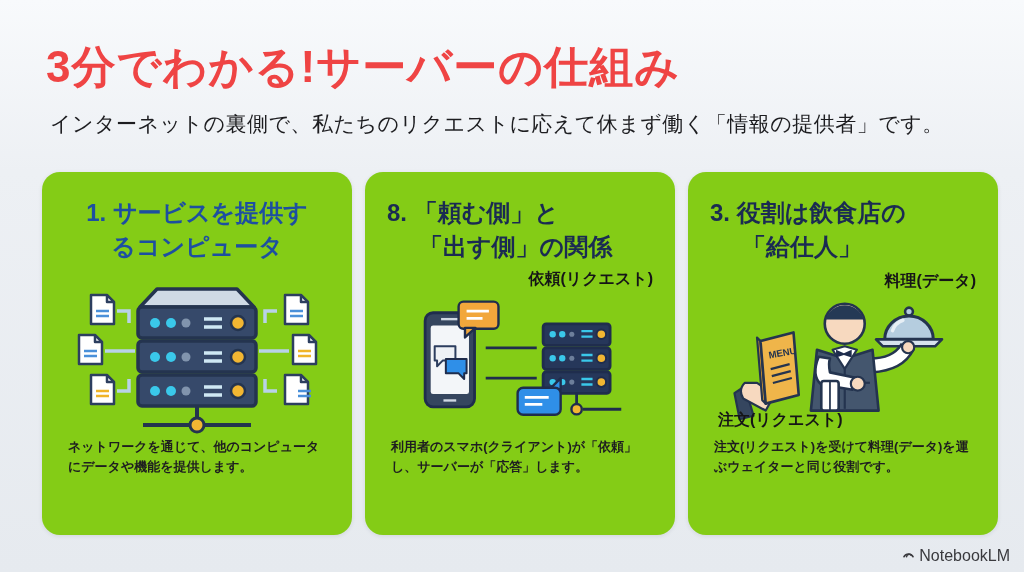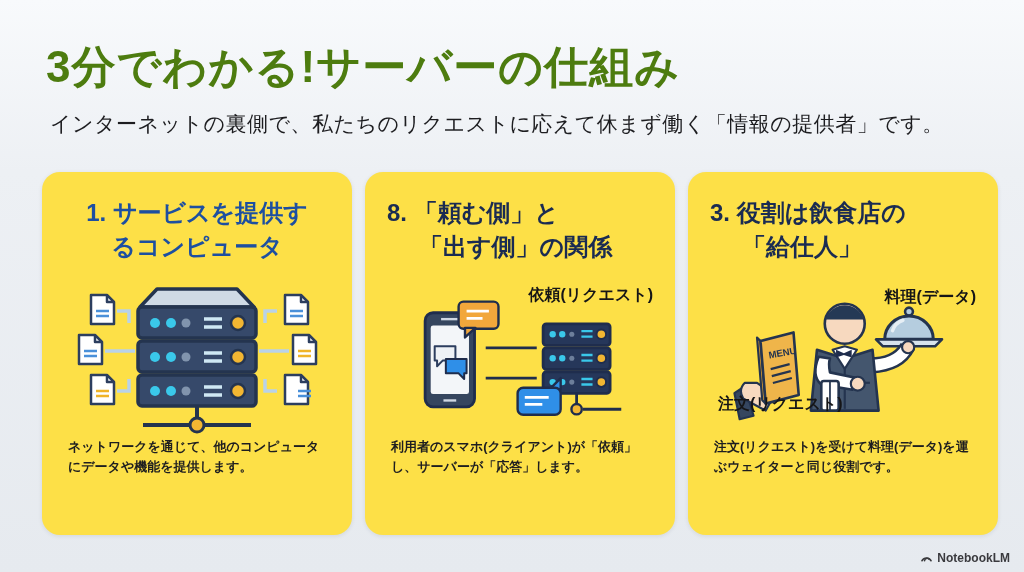--- a/index.html
+++ b/index.html
@@ -5,36 +5,36 @@
   html,body{margin:0;padding:0;}
   body{
     width:1024px;height:572px;overflow:hidden;
     font-family:"Liberation Sans","DejaVu Sans",sans-serif;
     background:linear-gradient(180deg,#f8fafc 0%,#edf0f4 30%,#e6eaef 100%);
   }
   .slide{position:relative;width:1024px;height:572px;}
 
   .page-title{
     position:absolute;left:46px;top:38px;
-    font-size:44px;font-weight:800;color:#4d7c0f;letter-spacing:1px;white-space:nowrap;
+    font-size:44px;font-weight:800;color:#ef4444;letter-spacing:1px;white-space:nowrap;
   }
   .page-subtitle{
     position:absolute;left:50px;top:110px;
     font-size:21px;font-weight:400;color:#1d1d20;letter-spacing:.5px;white-space:nowrap;
   }
 
   .cards{
     position:absolute;left:42px;top:172px;width:956px;height:363px;
     display:grid;grid-template-columns:repeat(3,1fr);gap:13px;
   }
   .card{
-    background:#fde047;border-radius:18px;
+    background:#84cc16;border-radius:18px;
     box-shadow:0 1px 4px rgba(25,35,60,.10);
     padding:24px 22px 20px;box-sizing:border-box;
-    display:flex;flex-direction:column;gap:16px;
+    display:flex;flex-direction:column;
   }
   .card-title{font-size:24px;font-weight:800;line-height:1.4;color:#1a2b52;}
   .card-title.blue{color:#1d4fa1;text-align:center;}
   .card-title .indent{padding-left:32px;display:block;}
   .card-title span{display:block;}
 
   .illo{position:relative;flex:1;margin:6px 0 4px;}
   .illo svg{position:absolute;left:50%;top:50%;transform:translate(-50%,-50%);}
   .illo-label{
     position:absolute;font-size:16px;font-weight:700;color:#151517;white-space:nowrap;
@@ -45,21 +45,21 @@
   .lbl-bottom-left{bottom:2px;left:8px;}
 
   .card-body{
     font-size:13px;font-weight:700;color:#1e1e20;line-height:1.55;
     margin-top:auto;padding:0 4px;min-height:78px;
   }
 
   .brand{
     position:absolute;right:14px;bottom:7px;
     display:flex;align-items:flex-start;gap:4px;
-    font-size:12px;font-weight:700;color:#3a3a3e;
+    font-size:16px;font-weight:400;color:#3a3a3e;
   }
 </style>
 </head>
 <body>
 
 <div class="slide">
 
   <div class="page-title">3分でわかる!サーバーの仕組み</div>
   <div class="page-subtitle">インターネットの裏側で、私たちのリクエストに応えて休まず働く「情報の提供者」です。</div>
 

